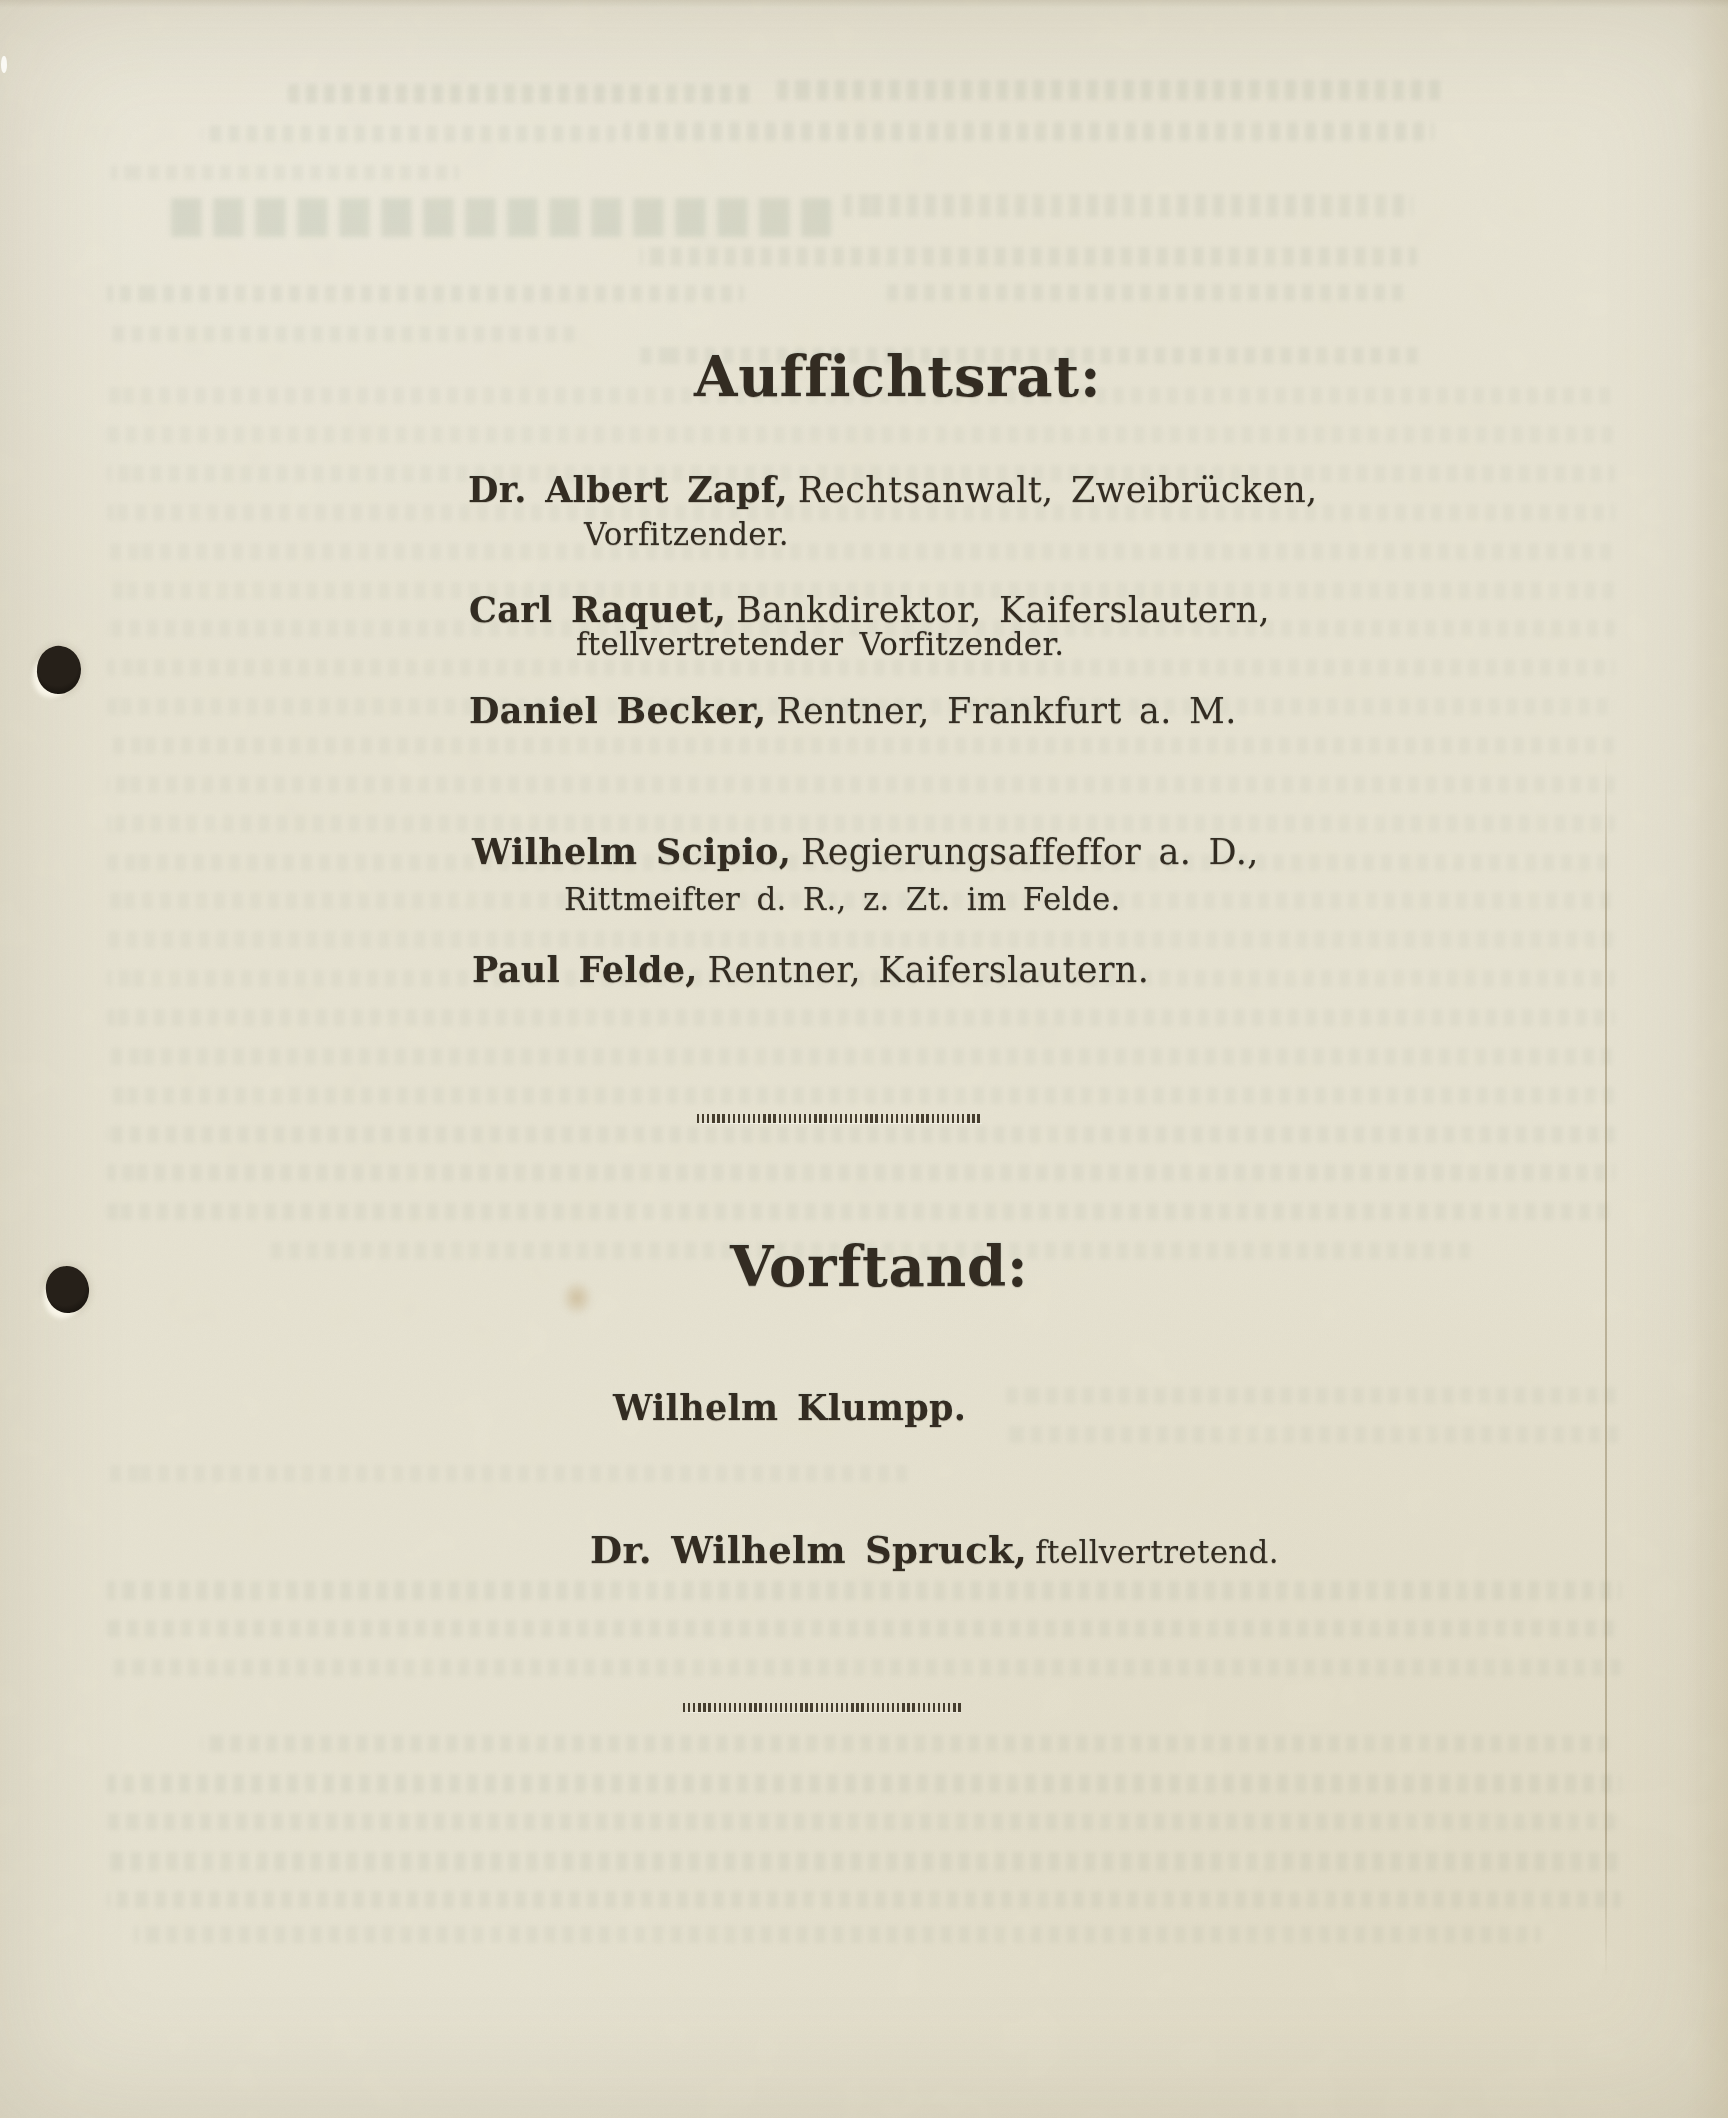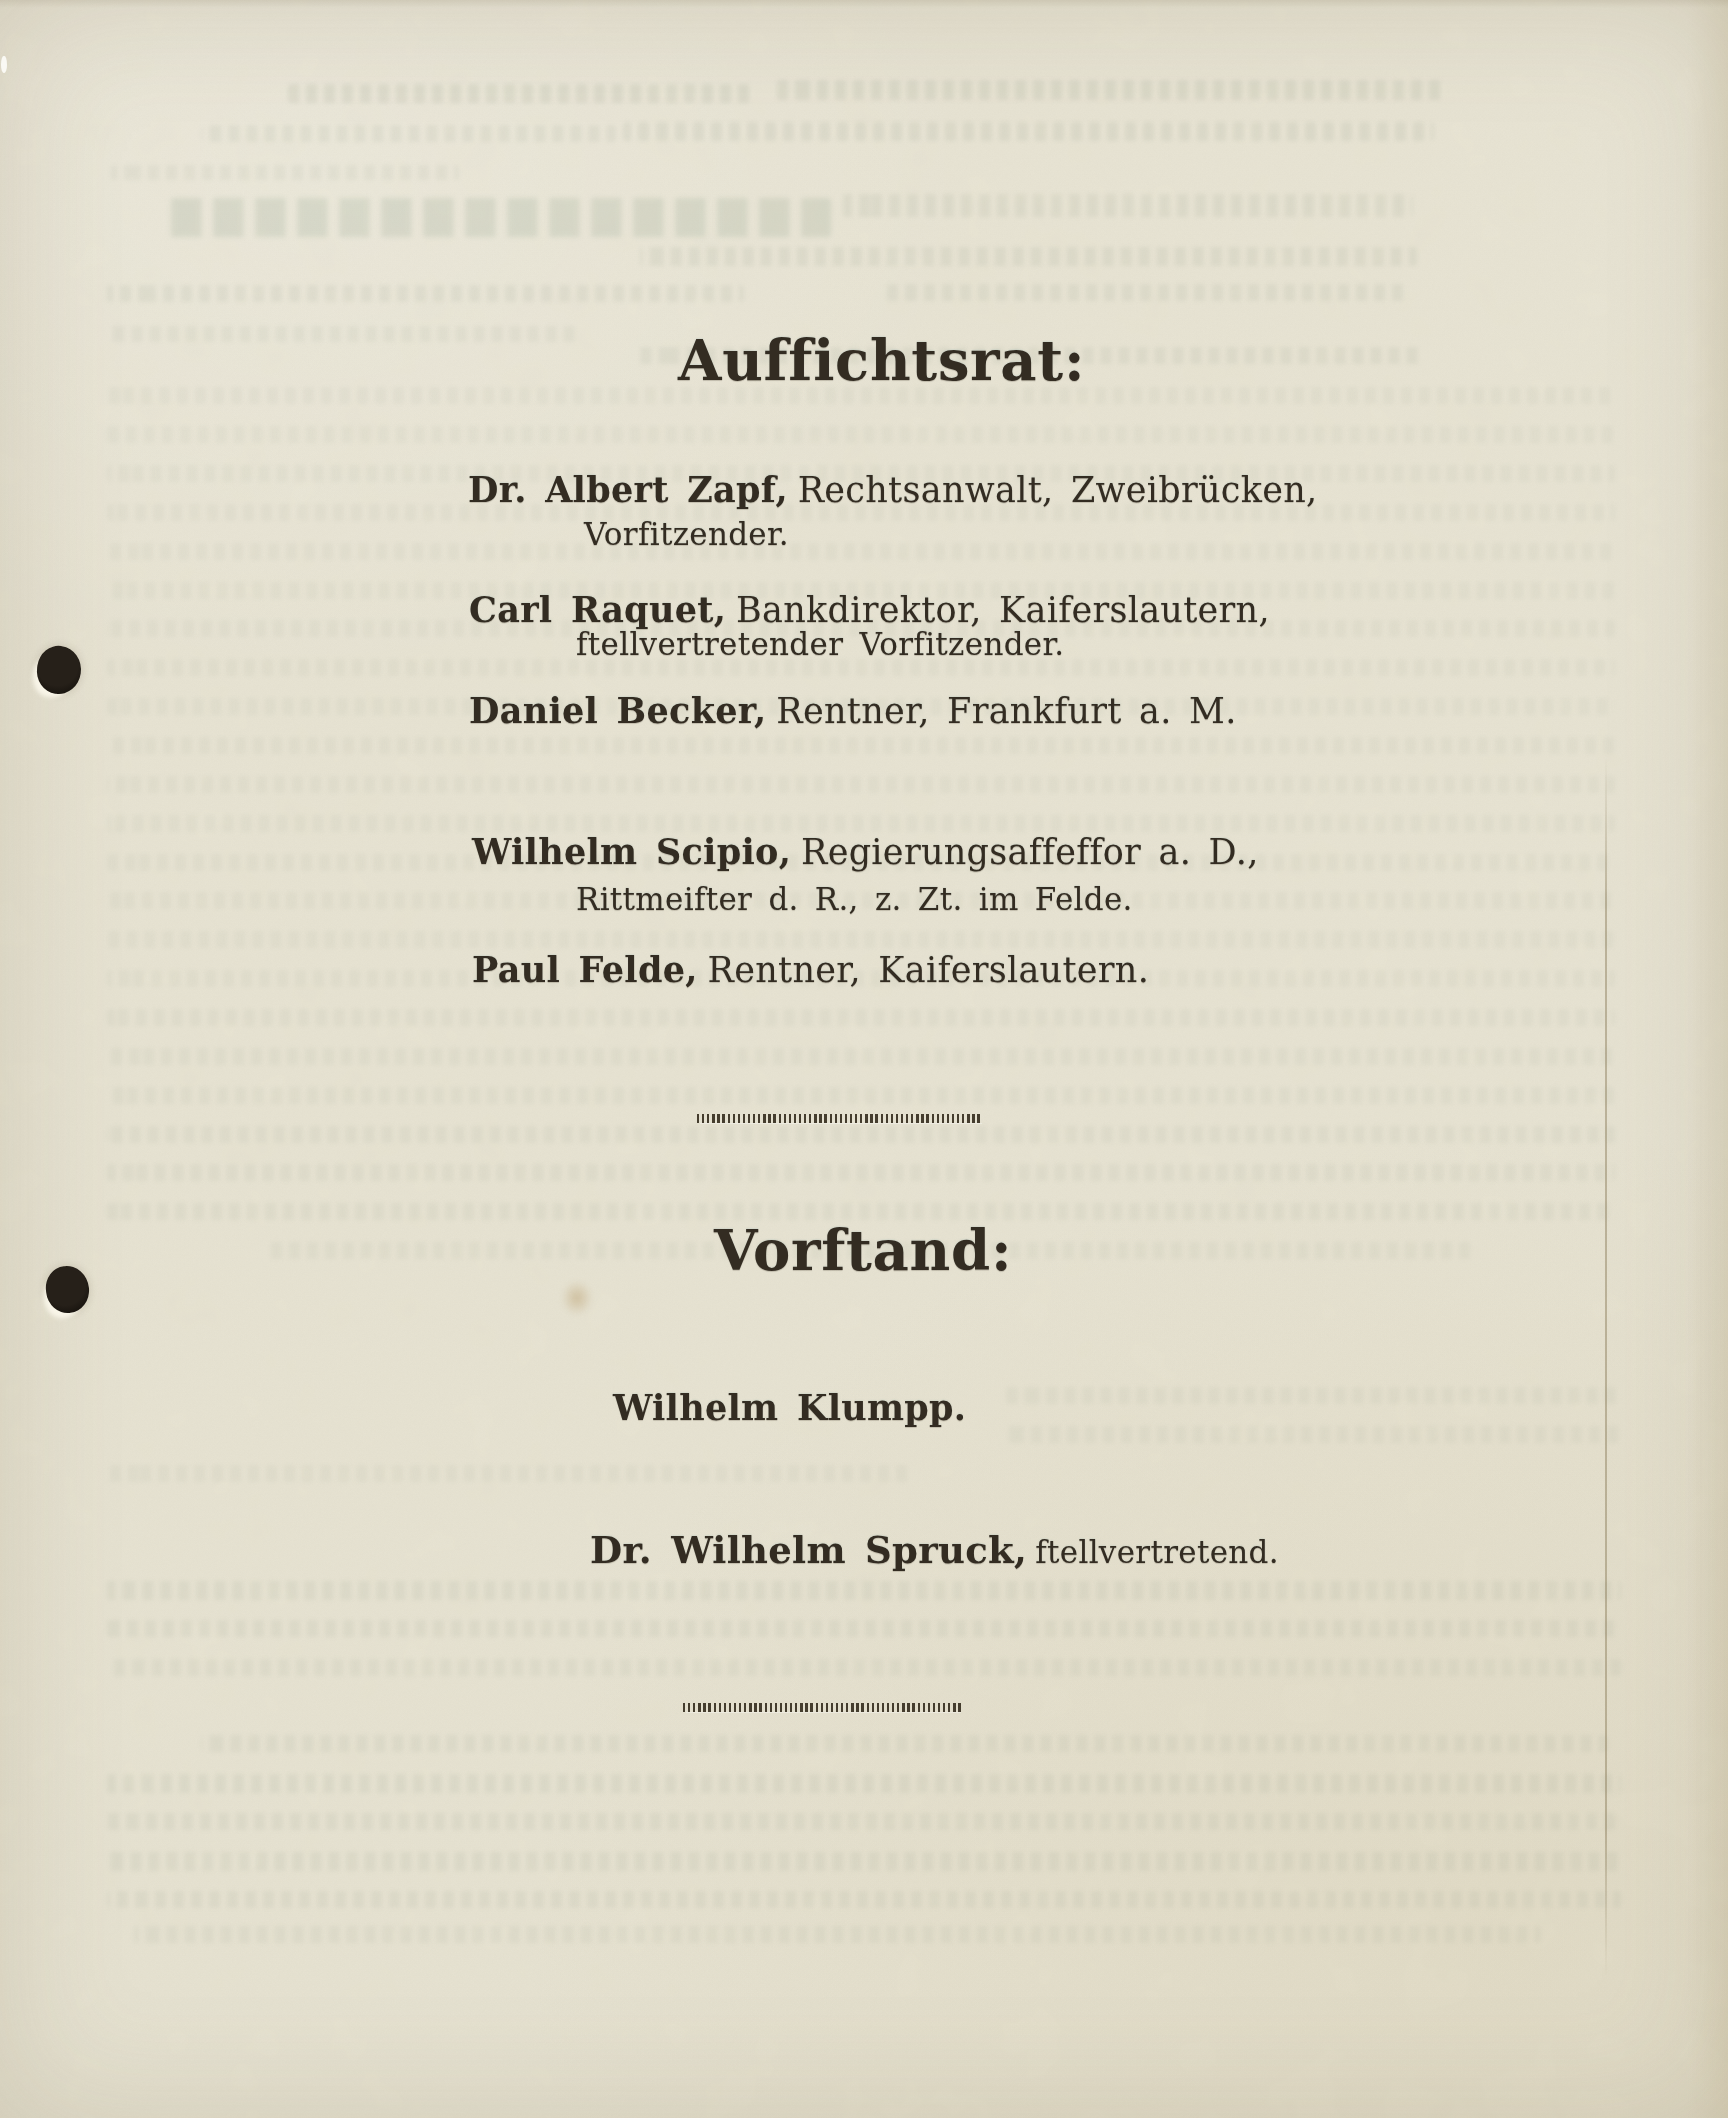--- a/index.html
+++ b/index.html
@@ -17,21 +17,21 @@
     background:linear-gradient(90deg,transparent,rgba(165,145,95,.12));}
   .edge-top{position:absolute;left:0;top:0;width:100%;height:8px;
     background:linear-gradient(rgba(110,95,65,.12),transparent);}
   .grain{position:absolute;inset:0;pointer-events:none;}
   .ghost-layer{position:absolute;inset:0;pointer-events:none;}
   .g-line{position:absolute;border-radius:3.4px;filter:blur(2px);
     color:#8e9a87;
     background:repeating-linear-gradient(90deg,currentColor 0 11.4px,transparent 11.4px 18px);}
   .g-big{color:#7c957e;filter:blur(2.7px);
     background:repeating-linear-gradient(90deg,currentColor 0 29.5px,transparent 29.5px 42px);}
-  .heading{position:absolute;margin:0;font-weight:bold;font-size:56px;line-height:1;
+  .heading{position:absolute;margin:16px;font-weight:bold;font-size:56px;line-height:1;
     letter-spacing:0.7px;word-spacing:4px;
     text-shadow:0 1.3px 0.7px rgba(60,50,35,.22), 0 -1.3px 1.3px rgba(125,165,170,.18);}
   .line{position:absolute;margin:0;font-size:35px;line-height:1.12;word-spacing:6px;
     letter-spacing:0.3px;white-space:nowrap;
     text-shadow:0 1.3px 0.7px rgba(60,50,35,.20), 0 -1.3px 1.3px rgba(125,165,170,.16);}
   .line .b{font-weight:bold;}
   .line .rest{margin-left:.28em;}
   .sub{font-size:31px;}
   .v-large{font-size:37px;}
   .v-large .rest{font-size:31px;margin-left:8px;}
@@ -131,21 +131,21 @@
   <p class="line" style="left:468px;top:470px"><span class="b">Dr. Albert Zapf,</span><span class="rest">Rechtsanwalt, Zweibrücken,</span></p>
   <p class="line sub" style="left:584px;top:517px">Vorfitzender.</p>
 
   <p class="line" style="left:469px;top:590px"><span class="b">Carl Raquet,</span><span class="rest">Bankdirektor, Kaiferslautern,</span></p>
   <p class="line sub" style="left:576px;top:627px">ftellvertretender Vorfitzender.</p>
 
   <p class="line" style="left:469px;top:691px"><span class="b">Daniel Becker,</span><span class="rest">Rentner, Frankfurt a. M.</span></p>
 
 
   <p class="line" style="left:472px;top:832px"><span class="b">Wilhelm Scipio,</span><span class="rest">Regierungsaffeffor a. D.,</span></p>
-  <p class="line sub" style="left:576px;top:882px">Rittmeifter d. R., z. Zt. im Felde.</p>
+  <p class="line sub" style="left:564px;top:882px">Rittmeifter d. R., z. Zt. im Felde.</p>
 
   <p class="line" style="left:472px;top:950px"><span class="b">Paul Felde,</span><span class="rest">Rentner, Kaiferslautern.</span></p>
 
   <div class="divider" style="left:697px;top:1114px;width:286px"></div>
 
   <h1 class="heading" style="left:714px;top:1222px">Vorftand:</h1>
 
   <p class="line" style="left:613px;top:1388px"><span class="b">Wilhelm Klumpp.</span></p>
   <p class="line v-large" style="left:590px;top:1530px"><span class="b">Dr. Wilhelm Spruck,</span><span class="rest">ftellvertretend.</span></p>
 

